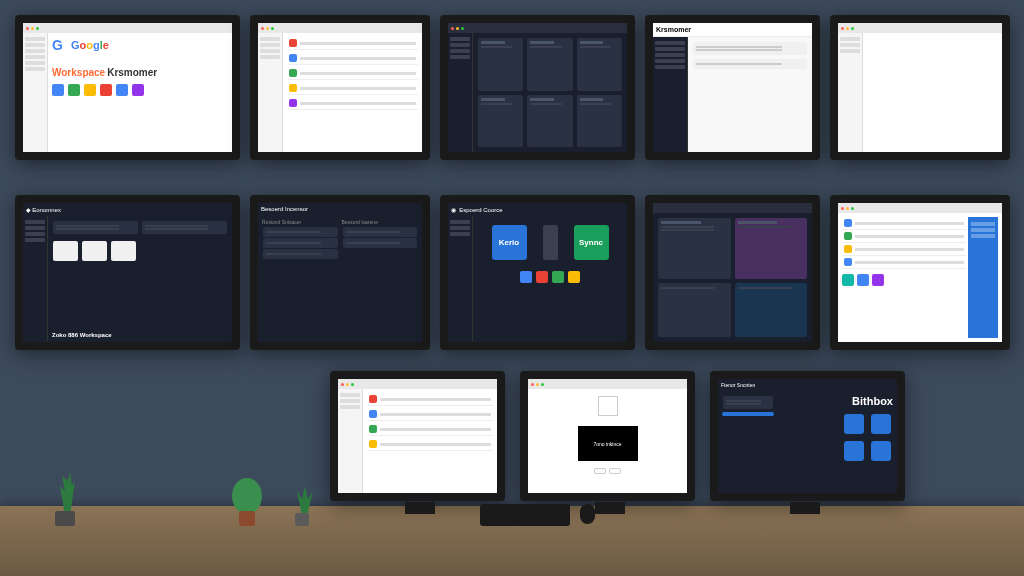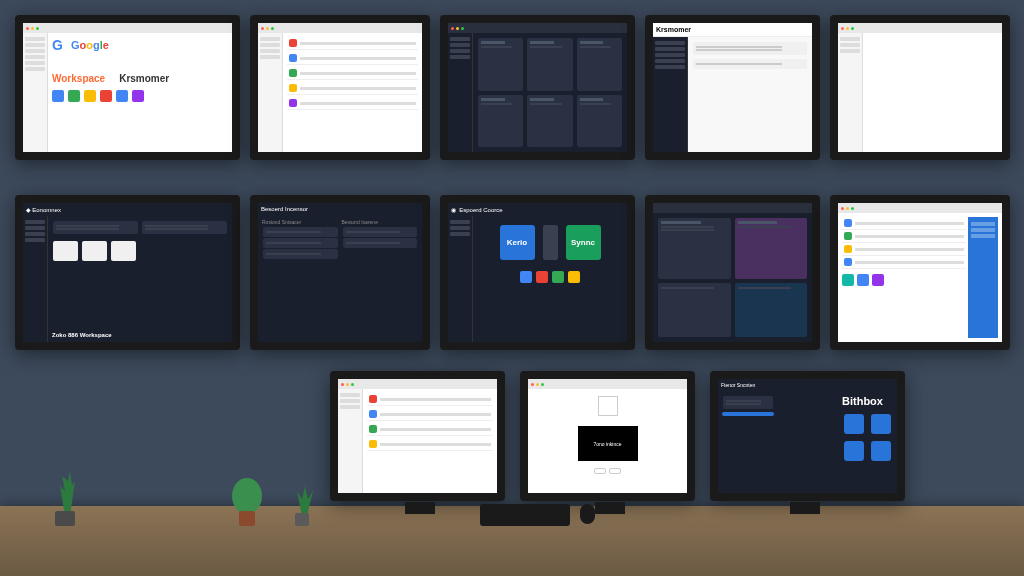--- a/index.html
+++ b/index.html
@@ -89,21 +89,21 @@
           <div class="sb-item"></div>
           <div class="sb-item"></div>
         </div>
 <div class="main">
 <div style="display:flex;align-items:center;gap:8px">
 <div class="logo-g"><span class="g1">G</span></div>
 <div>
 <div class="logo-g" style="font-size:11px"><span class="g1">G</span><span class="g2">o</span><span class="g3">o</span><span class="g4">g</span><span class="g5">l</span><span class="g6">e</span></div>
 </div>
 </div>
-<div style="display:flex;gap:14px;margin-top:18px">
+<div style="display:flex;gap:2px;margin-top:12px">
 <span class="brand-text orange">Workspace</span>
 <span class="brand-text">Krsmomer</span>
 </div>
 <div class="icon-row">
 <div class="app-icon ic-blue"></div>
 <div class="app-icon ic-green"></div>
 <div class="app-icon ic-yellow"></div>
 <div class="app-icon ic-red"></div>
 <div class="app-icon ic-blue"></div>
 <div class="app-icon ic-purple"></div>
@@ -317,21 +317,21 @@
         <span style="color:#fff;font-size:6px">◉</span>
         <span style="color:#fff;font-size:6px">Espoerd Coorce</span>
       </div>
 <div class="content">
 <div class="sidebar dark">
           <div class="sb-item dark"></div>
           <div class="sb-item dark"></div>
           <div class="sb-item dark"></div>
         </div>
 <div class="main">
-<div style="display:flex;gap:8px;justify-content:center;margin:5px 0">
+<div style="display:flex;gap:16px;justify-content:center;margin:5px 0">
 <div class="big-logo kerio">
               <span>Kerio</span>
             </div>
 <div style="width:15px;height:35px;background:#3a4050;border-radius:2px"></div>
 <div class="big-logo sync-g">
               <span>Synnc</span>
             </div>
 </div>
 <div class="icon-row" style="justify-content:center">
 <div class="app-icon ic-blue"></div>
@@ -478,21 +478,21 @@
 <div class="content">
 <div class="main">
 <div style="display:flex;justify-content:space-between;align-items:flex-start">
 <div>
 <div class="card" style="width:50px">
                 <div class="card-line"></div>
                 <div class="card-line"></div>
               </div>
 <div class="btn blue" style="margin-top:3px"></div>
 </div>
-<div style="">
+<div style="text-align:right">
 <div class="brand-text white" style="font-size:11px">Bithbox</div>
 <div style="display:grid;grid-template-columns:repeat(2,1fr);gap:3px;margin-top:5px">
 <div class="hex-icon"></div>
 <div class="hex-icon"></div>
 <div class="hex-icon"></div>
 <div class="hex-icon"></div>
 </div>
 </div>
 </div>
 </div>

